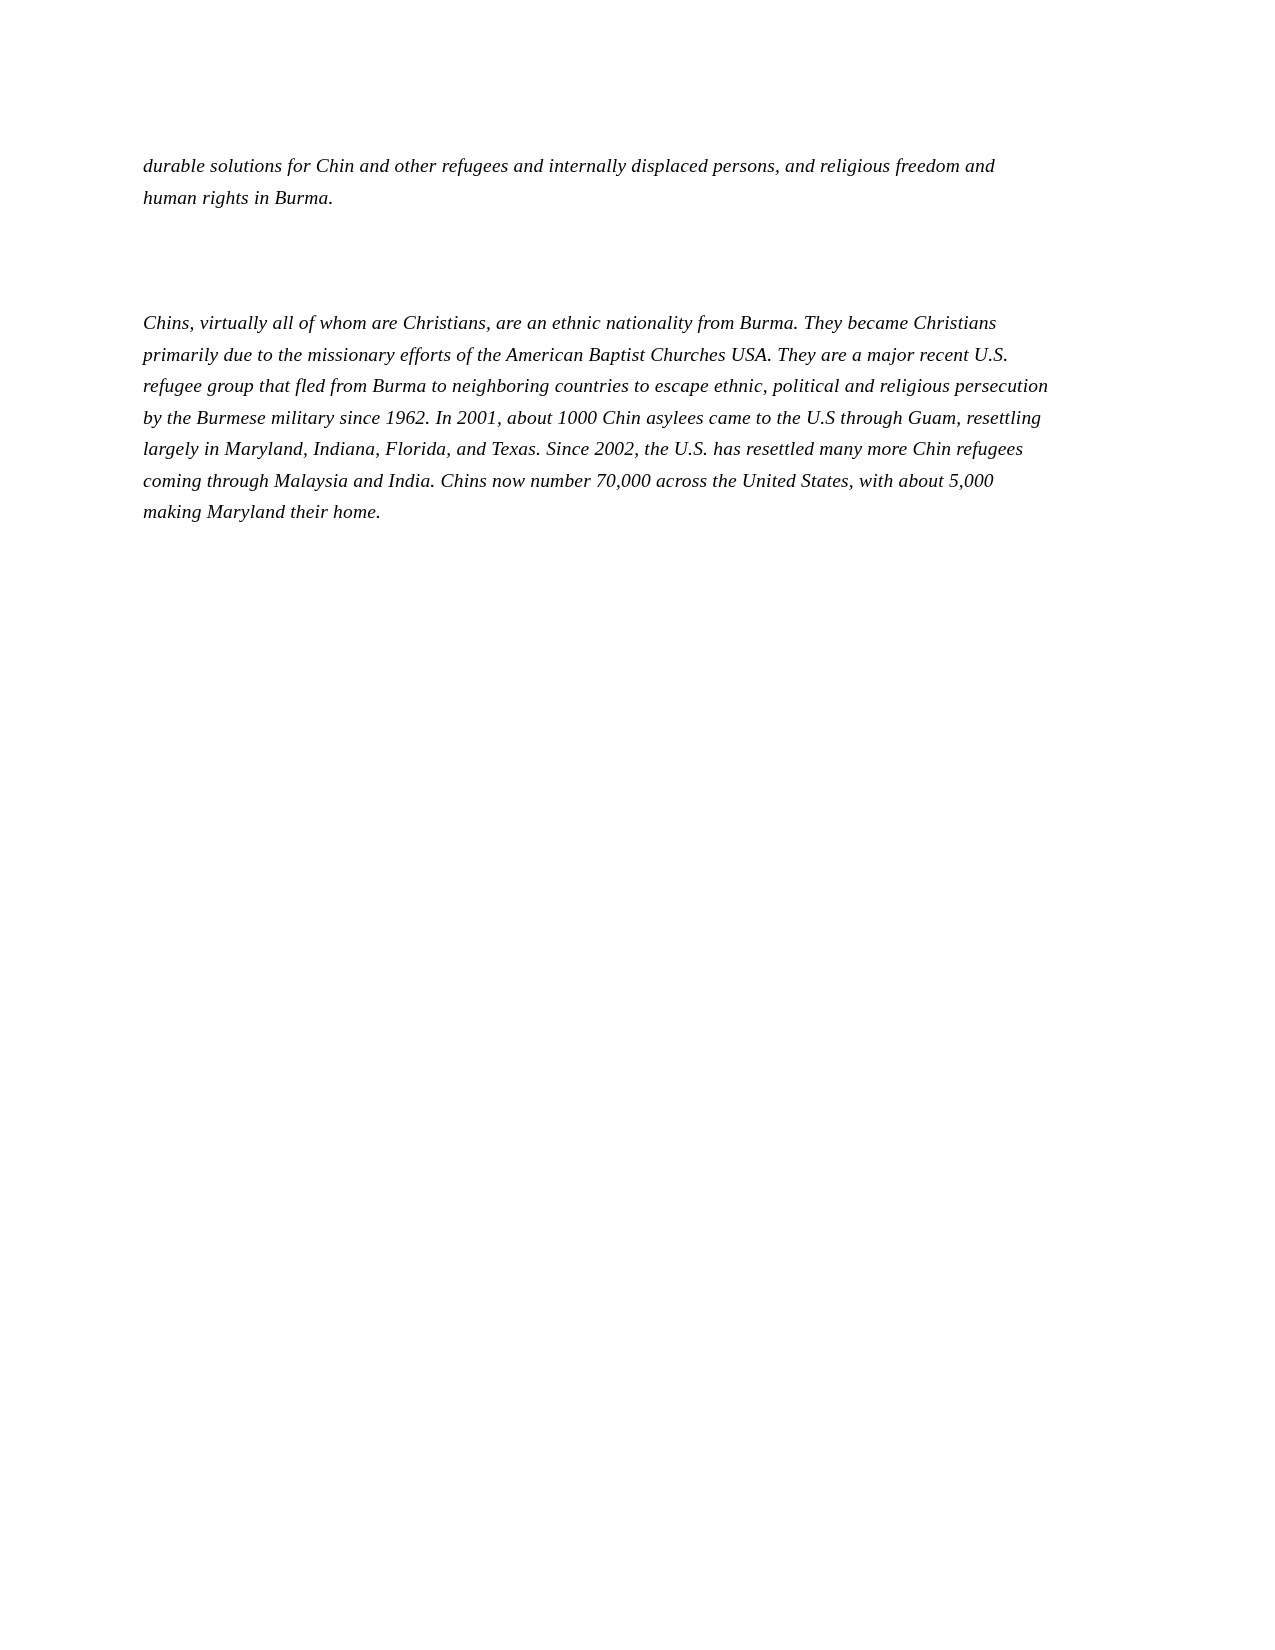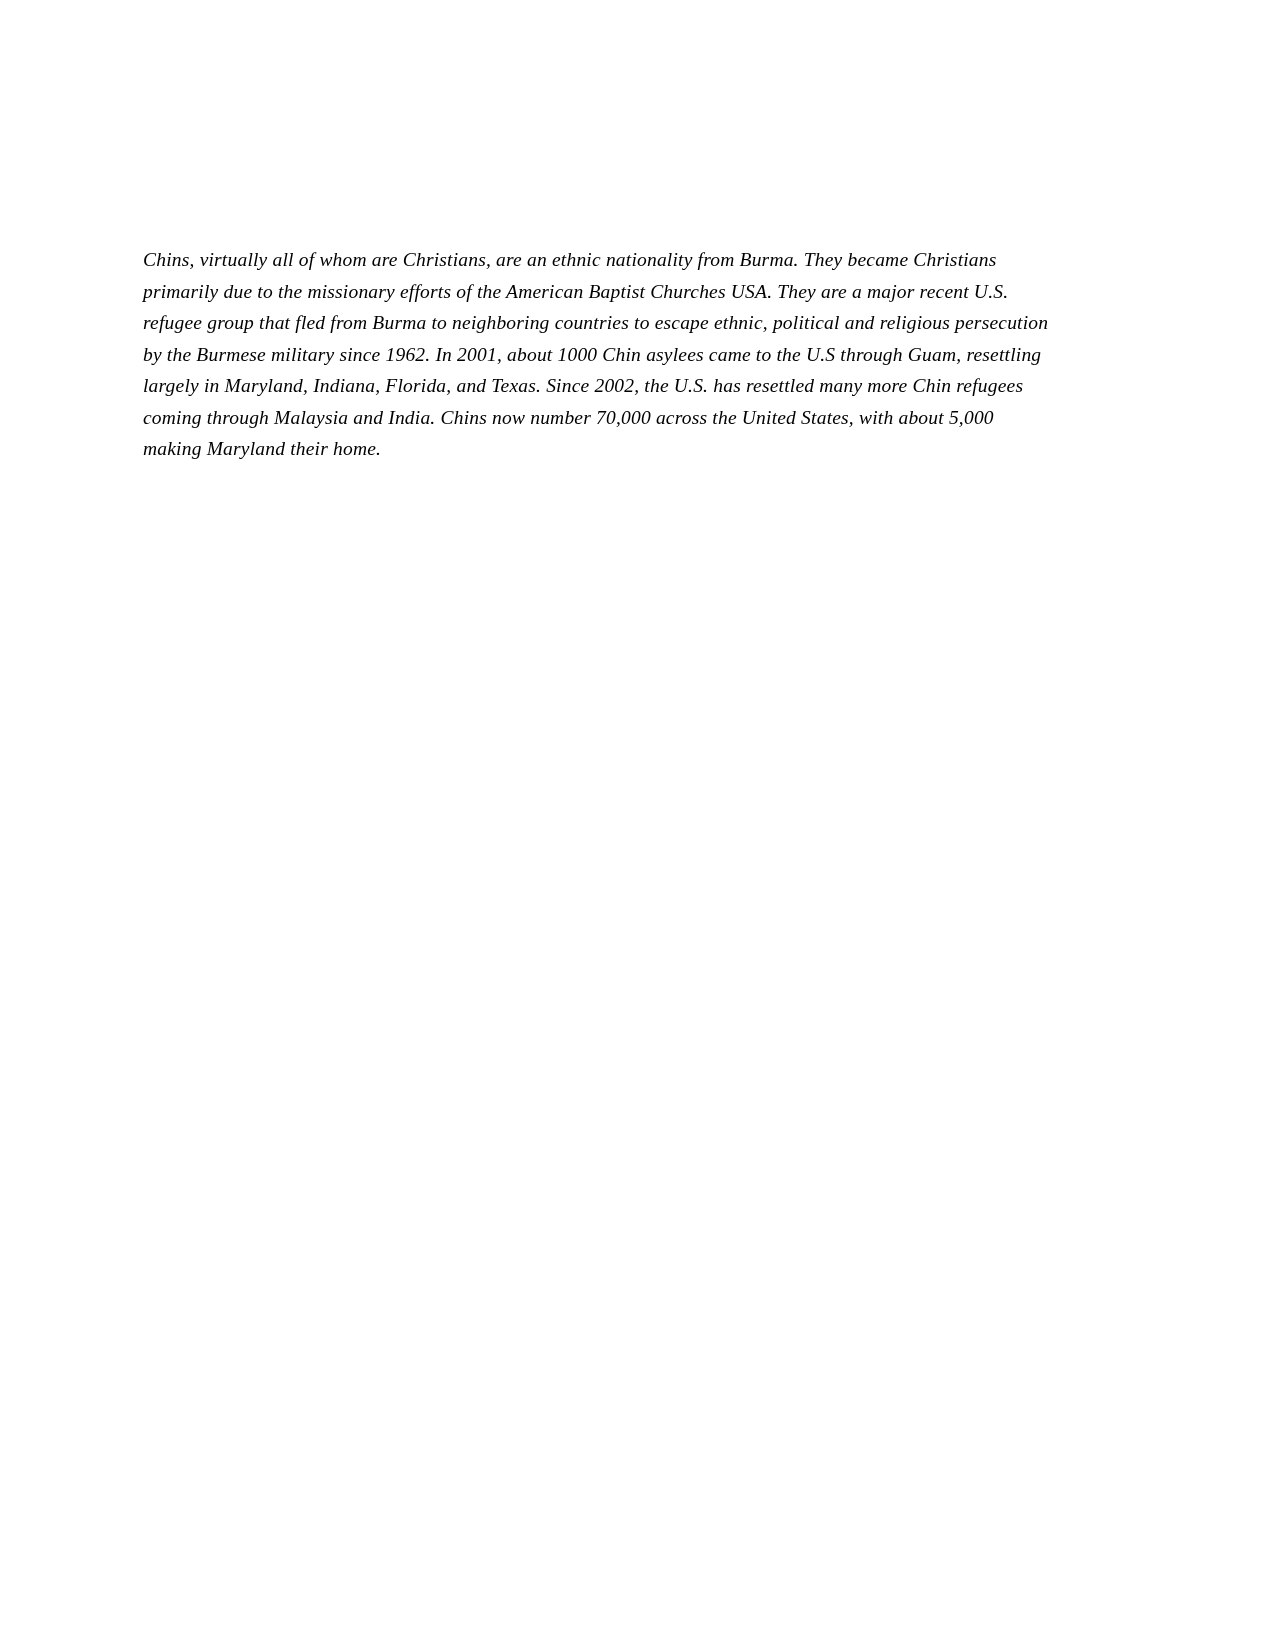--- a/index.html
+++ b/index.html
@@ -37,16 +37,17 @@
   }
   .spacer-para {
     height: 94px;
   }
 </style>
 </head>
 <body>
 
 <div class="page">
   <div class="content">
+    <p class="para">durable solutions for Chin and other refugees and internally displaced persons, and religious freedom and human rights in Burma.</p>
     <div class="spacer-para"></div>
     <p class="para">Chins, virtually all of whom are Christians, are an ethnic nationality from Burma. They became Christians primarily due to the missionary efforts of the American Baptist Churches USA. They are a major recent U.S. refugee group that fled from Burma to neighboring countries to escape ethnic, political and religious persecution by the Burmese military since 1962. In 2001, about 1000 Chin asylees came to the U.S through Guam, resettling largely in Maryland, Indiana, Florida, and Texas. Since 2002, the U.S. has resettled many more Chin refugees coming through Malaysia and India. Chins now number 70,000 across the United States, with about 5,000 making Maryland their home.</p>
   </div>
 </div>
 
 </body></html>

